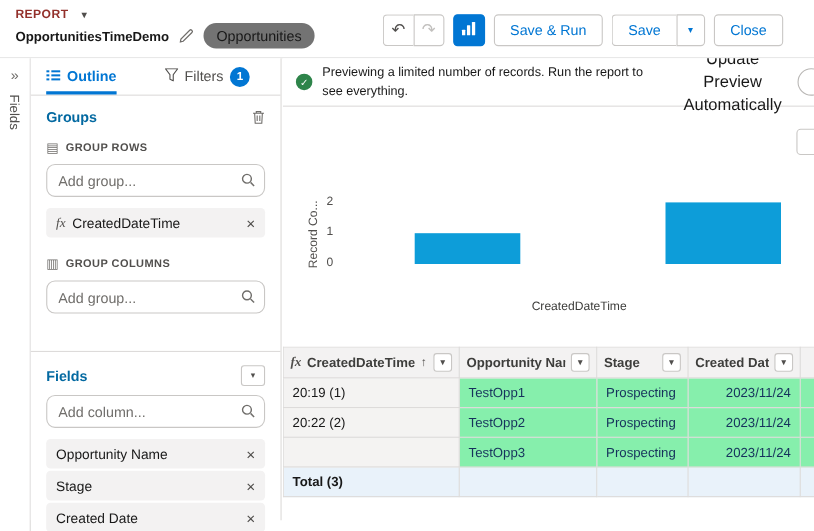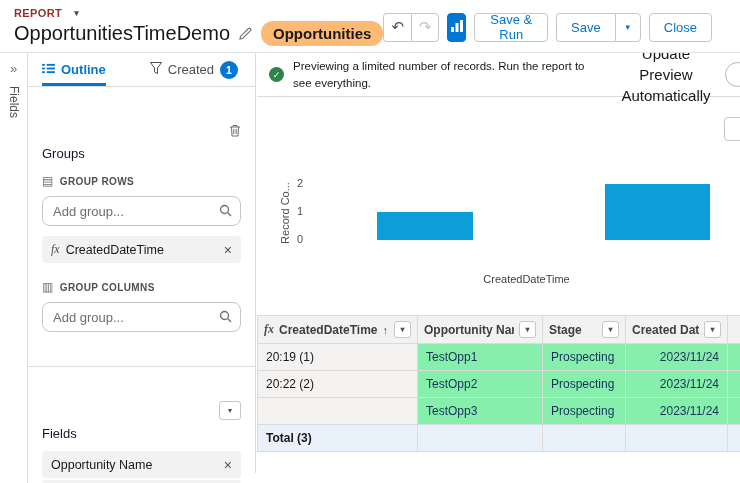--- a/index.html
+++ b/index.html
@@ -8,23 +8,23 @@
   .app { position:relative; width:740px; height:483px; background:#fff; overflow:hidden; }
 
   
   .topbar { position:absolute; top:0; left:0; width:740px; height:53px; background:#fff;
             border-bottom:1px solid #e3e3e3; display:flex; justify-content:space-between; }
   .title-block { padding:7px 0 0 14px; }
   .report-label { font-size:11px; font-weight:bold; color:#93302b; letter-spacing:.4px;
                   display:flex; align-items:center; gap:12px; cursor:pointer; }
   .report-label .caret { color:#514f4d; font-size:9px; }
   .title-row { display:flex; align-items:center; gap:9px; margin-top:2px; }
-  .page-title { font-size:20px; font-weight:normal; color:#181818; }
+  .page-title { font-size:12px; font-weight:bold; color:#181818; }
   .edit-icon { display:flex; cursor:pointer; }
-  .entity-badge { background:#fdba74; color:#181818; font-size:15px; font-weight:bold;
+  .entity-badge { background:#737373; color:#181818; font-size:13px; font-weight:normal;
                   border-radius:12px; padding:4px 12px; }
   .actions { display:flex; align-items:center; gap:8px; padding:12px 28px 0 0; height:42px; }
   .btn { height:29px; border:1px solid #c9c7c5; border-radius:4px; background:#fff;
          color:#0176d3; font-size:13px; font-family:inherit; padding:0 14px; cursor:pointer;
          display:flex; align-items:center; justify-content:center; }
   .btn-group { display:flex; }
   .btn-group .btn { border-radius:0; border-right-width:0; }
   .btn-group .btn:first-child { border-radius:4px 0 0 4px; }
   .btn-group .btn:last-child { border-radius:0 4px 4px 0; border-right-width:1px; }
   .icon-btn { width:28px; padding:0; color:#514f4d; font-size:15px; }
@@ -45,21 +45,21 @@
              border-right:1px solid #dddbda; }
   .tabs { height:34px; border-bottom:1px solid #dddbda; display:flex; align-items:stretch;
           gap:44px; padding-left:14px; }
   .tab { display:flex; align-items:center; gap:6px; font-size:13px; color:#514f4d; cursor:pointer; }
   .tab.active { color:#0176d3; font-weight:bold; box-shadow:inset 0 -3px 0 #0176d3; }
   .badge { width:18px; height:18px; border-radius:50%; background:#0176d3; color:#fff;
            font-size:10.5px; font-weight:bold; display:flex; align-items:center; justify-content:center; }
 
   .panel { padding:12px 14px 0 14px; }
   .panel-head { display:flex; align-items:center; justify-content:space-between; }
-  .panel-title { font-size:13px; font-weight:normal; color:#0f172a;margin-top:47px; }
+  .panel-title { font-size:13px; font-weight:bold; color:#0369a1; }
   .trash { cursor:pointer; display:flex; }
   .mini-dd { width:22px; height:19px; border:1px solid #c9c7c5; border-radius:3px; background:#fff;
              color:#514f4d; font-size:8px; display:flex; align-items:center; justify-content:center; cursor:pointer; }
   .subhead { margin-top:13px; font-size:10px; font-weight:bold; color:#514f4d; letter-spacing:.4px;
              display:flex; align-items:center; gap:6px; }
   .subhead .glyph { font-size:12px; color:#706e6b; font-weight:normal; }
   .search-box { margin-top:8px; position:relative; height:30px; }
   .search-box input { width:100%; height:100%; border:1px solid #c9c7c5; border-radius:8px;
                       padding:0 30px 0 10px; font-size:13px; font-family:inherit; color:#181818; }
   .search-box input::placeholder { color:#706e6b; }
@@ -192,21 +192,21 @@
             </svg>
         </span>
         <span>Outline</span>
       </div>
       <div class="tab">
         <span>
           <svg width="12" height="12" viewBox="0 0 12 12">
               <path d="M0.5 0.5 h11 L7.5 6 v5.5 l-3 -1.5 V6 Z" fill="none" stroke="#514f4d"></path>
             </svg>
         </span>
-        <span>Created</span>
+        <span>Filters</span>
         <span class="badge">1</span>
       </div>
     </div>
 
     <div class="panel">
       <div class="panel-head">
         <span class="panel-title">Groups</span>
         <span class="trash">
           <svg width="12" height="13" viewBox="0 0 12 13">
               <path d="M1 3 h10 M4 3 V1.5 h4 V3 M2.5 3 l.5 9 h6 l.5 -9 M4.8 5 v5 M7.2 5 v5" stroke="#706e6b" stroke-width="1" fill="none"></path>
@@ -245,20 +245,27 @@
     </div>
 
     <div class="h-divider"></div>
 
     <div class="panel">
       <div class="panel-head">
         <span class="panel-title">Fields</span>
         <button class="mini-dd">
             <span>▾</span>
           </button>
+      </div>
+      <div class="search-box">
+        <input placeholder="Add column..." style="">
+        <svg width="13" height="13" viewBox="0 0 13 13">
+            <circle cx="5.5" cy="5.5" r="4" fill="none" stroke="#706e6b" stroke-width="1.3"></circle>
+            <line x1="8.8" y1="8.8" x2="12" y2="12" stroke="#706e6b" stroke-width="1.3"></line>
+          </svg>
       </div>
       <div class="chip">
         <span class="chip-label">Opportunity Name</span>
         <span class="chip-x">×</span>
       </div>
       <div class="chip">
         <span class="chip-label">Stage</span>
         <span class="chip-x">×</span>
       </div>
       <div class="chip">

